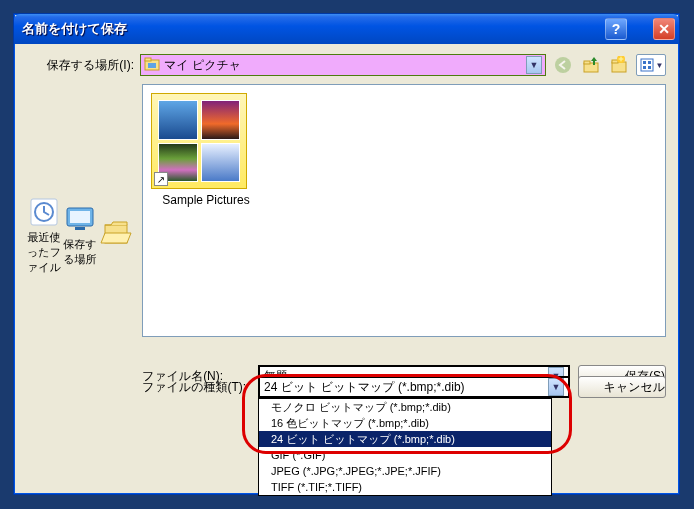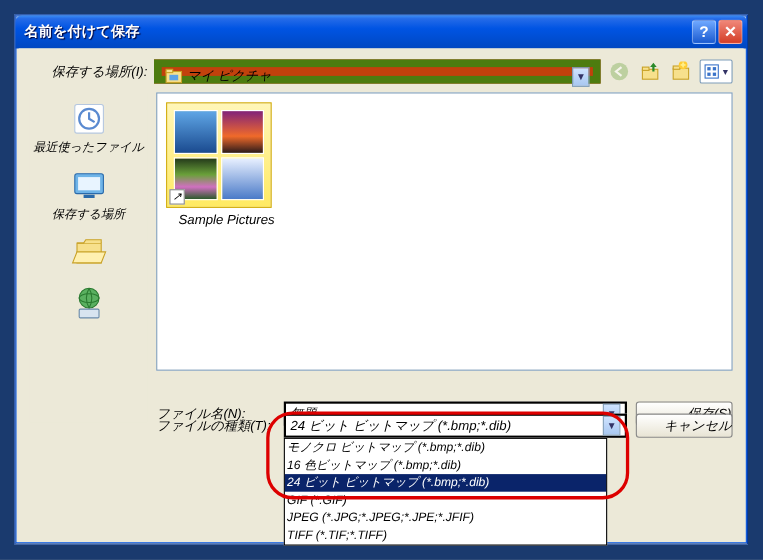--- a/index.html
+++ b/index.html
@@ -7,43 +7,44 @@
   .dialog {
     position: absolute; left: 13px; top: 13px; width: 667px; height: 482px;
     background: #ece9d8; border: 1px solid #0039a6;
     box-shadow: 0 0 0 1px #0054e3 inset;
   }
   .titlebar {
     height: 30px;
     background: linear-gradient(to bottom, #3b8df4 0%, #256be8 10%, #0054e3 40%, #0047c1 100%);
     display: flex; align-items: center; padding: 0 4px 0 8px; color: #fff; font-weight: bold;
     border-radius: 6px 6px 0 0;
+    gap: 24px;
   }
   .titlebar .title { flex: 1; font-size: 13px; text-shadow: 1px 1px 1px #003; }
   .titlebar .winbtn {
     width: 22px; height: 22px; margin-left: 2px; border-radius: 3px; border: 1px solid #ffffff55;
     display: flex; align-items: center; justify-content: center;
   }
   .btn-help { background: linear-gradient(to bottom,#6fa8ff,#1a5ad0); color: #fff; font-weight: bold; font-size: 14px; }
   .btn-close { background: linear-gradient(to bottom,#f08678,#d43f27); color: #fff; font-weight: bold; font-size: 14px; }
-  .body { position: absolute; left: 3px; right: 3px; top: 30px; bottom: 3px; background: #ece9d8; font-style: italic; }
+  .body { position: absolute; left: 3px; right: 3px; top: 30px; bottom: 3px; background: #ece9d8; }
 
   .toprow { position: absolute; left: 10px; right: 10px; top: 10px; height: 22px; display: flex; align-items: center; gap: 6px; }
   .toprow .lbl { width: 107px; text-align: right; }
   .lookin {
-    flex: 1; height: 22px; background: #c2410c; border: 7px solid #4d7c0f;
-    display: flex; align-items: flex-start; padding: 0 3px; gap: 4px;
+    flex: 1; height: 22px; background: #f0abfc; border: 1px solid #4d7c0f;
+    display: flex; align-items: center; padding: 0 3px; gap: 4px;
   }
   .lookin .dd { margin-left: auto; width: 16px; height: 18px; background: linear-gradient(#cfe3ff,#a8c7f0); border: 1px solid #7f9db9; display:flex;align-items:center;justify-content:center;color:#336;font-size:9px;}
   .tbicon { width: 22px; height: 22px; display:flex;align-items:center;justify-content:center; }
   .tbicon.dis { opacity: .5; }
 
   .sidebar {
     position: absolute; left: 10px; top: 40px; width: 107px; height: 300px;
-    background: #ece9d8; display:flex; flex-direction:column; align-items:center; gap:2px; padding-top:4px;
+    background: #ece9d8; display:flex; align-items:center; gap:2px; padding-top:4px;
   }
   .side-item { width: 100%; text-align: center; padding: 2px 0 6px 0; cursor: pointer; }
   .side-item .ico { display:flex; align-items:center; justify-content:center; height:36px;}
   .side-item .txt { font-size: 11px; }
 
   .filepane {
     position: absolute; left: 125px; right: 10px; top: 40px; height: 253px;
     background: #fff; border: 1px solid #7f9db9; padding: 8px;
   }
   .folder-item { width: 110px; text-align: center; cursor: pointer; }
@@ -71,21 +72,21 @@
   .btn {
     width: 88px; height: 22px; background: linear-gradient(#fff,#e8e4d4);
     border: 1px solid #888; border-radius: 3px; text-align: right; line-height: 20px;
     cursor: pointer;
   }
 
   .dropdown {
     position: absolute; left: 241px; top: 354px; width: 294px;
     background: #fff; border: 1px solid #000;
   }
-  .dropdown .opt { padding: 1px 2px; height: 16px; line-height: 14px; font-size: 11px; white-space: nowrap; cursor: pointer;}
+  .dropdown .opt { padding: 1px 12px; height: 16px; line-height: 14px; font-size: 11px; white-space: nowrap; cursor: pointer;}
   .dropdown .opt.sel { background: #0a246a; color: #fff; }
 
   .redmark {
     position: absolute; border: 3px solid #d00; border-radius: 24px;
     left: 225px; top: 330px; width: 330px; height: 80px; pointer-events: none;
   }
 </style>
 </head>
 <body>
 

